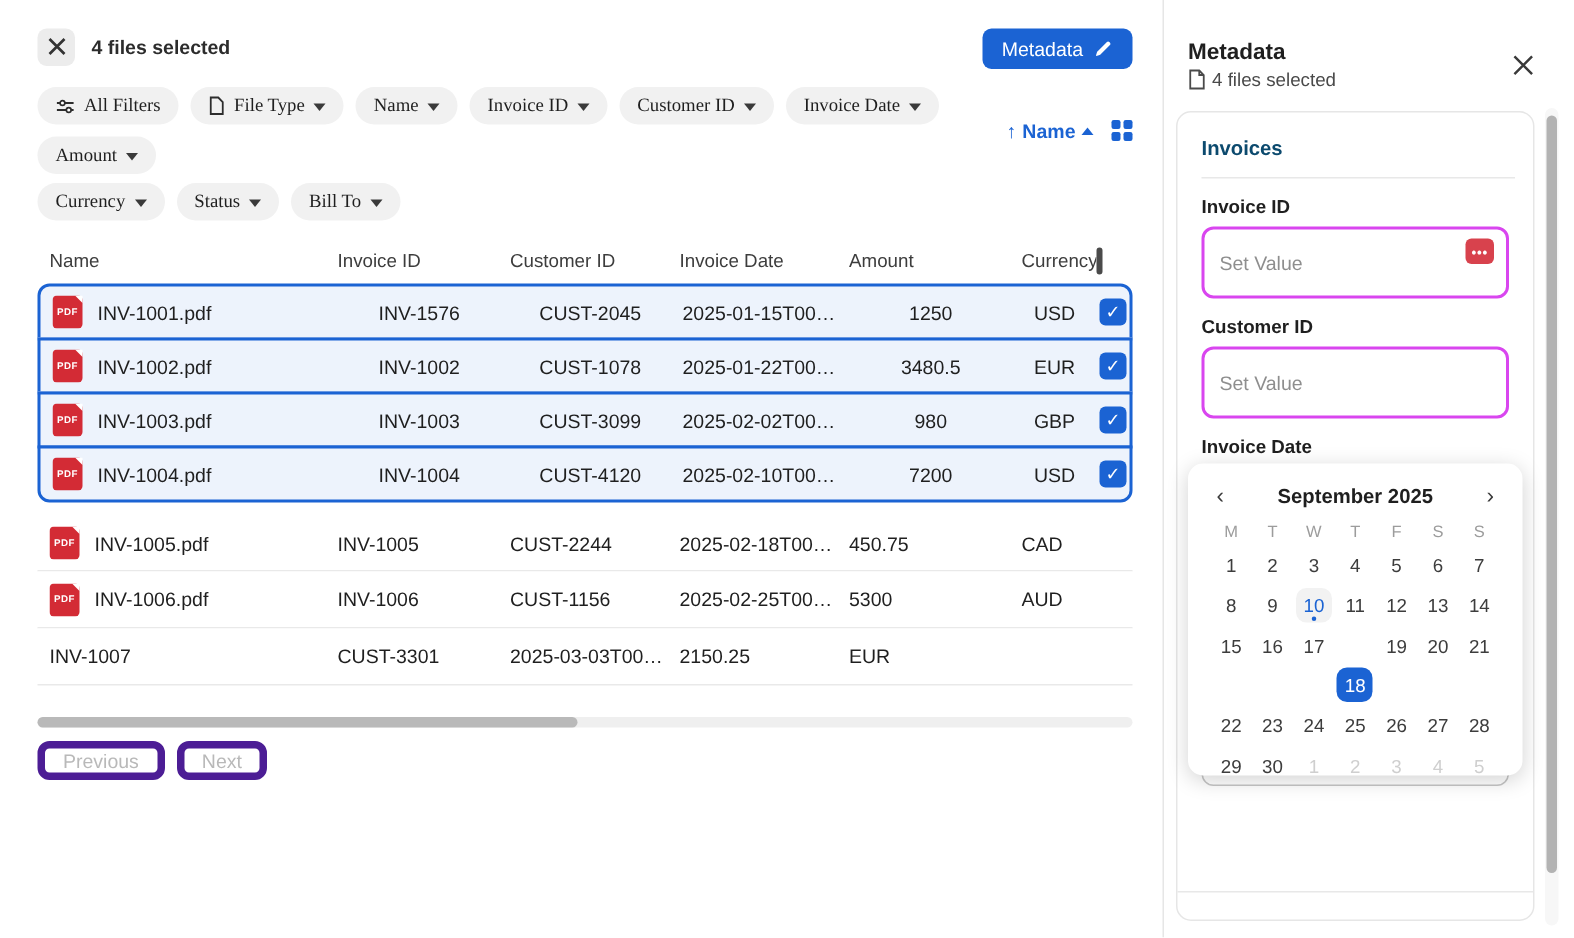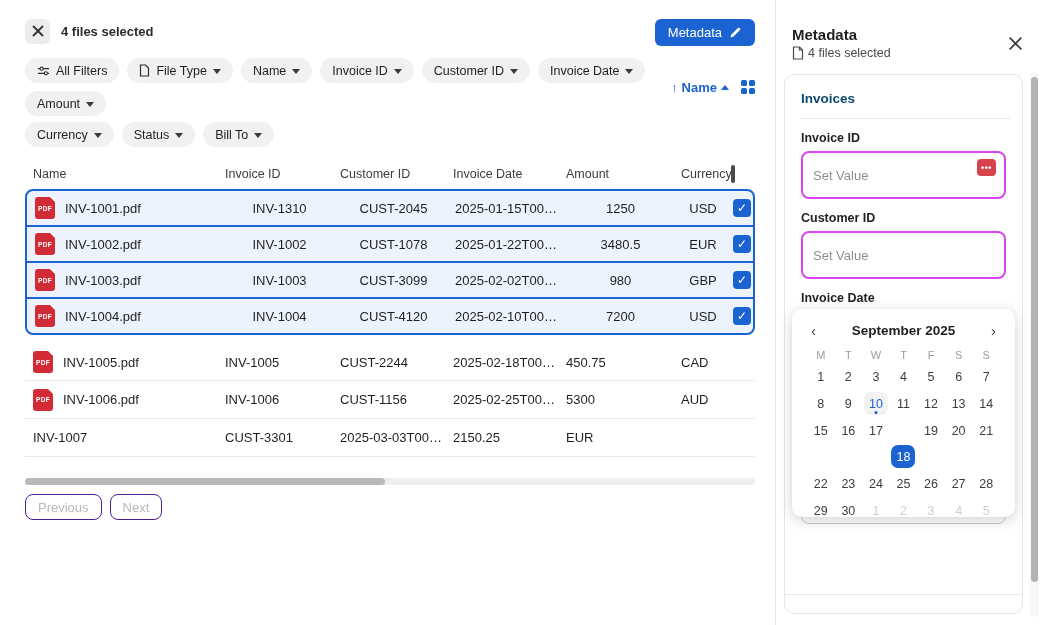--- a/index.html
+++ b/index.html
@@ -17,21 +17,21 @@
 
   .metadata-btn { position:absolute; top:19px; right:20px; height:27px; padding:0 13px;
     background:#1b63d3; color:#fff; border:none; border-radius:6px; font-size:13px;
     display:flex; align-items:center; gap:7px; cursor:pointer; font-family:inherit; }
 
   .filters-area { margin-top:14px; }
   .filter-line { display:flex; align-items:center; justify-content:space-between; }
   .chips { display:flex; gap:8px; flex-wrap:wrap; max-width:635px; }
   .chip { display:flex; align-items:center; gap:6px; height:25px; padding:0 12px;
     background:#f1f1f1; border:none; border-radius:13px; font-size:12.5px; color:#1f1f1f;
-    cursor:pointer; white-space:nowrap; font-family:Liberation Sans, sans-serif; }
+    cursor:pointer; white-space:nowrap; font-family:Liberation Serif, serif; }
   .chip .caret { width:0; height:0; border-left:4px solid transparent; border-right:4px solid transparent;
     border-top:5px solid #3a3a3a; margin-top:1px; }
   .row2 { margin-top:6px; }
 
   .sort-controls { display:flex; align-items:center; gap:12px; color:#1b63d3; font-size:13px; font-weight:bold; }
   .sort-label { display:flex; align-items:center; gap:4px; cursor:pointer; }
   .sort-caret { width:0; height:0; border-left:4px solid transparent; border-right:4px solid transparent;
     border-bottom:5px solid #1b63d3; margin-top:1px; }
   .grid-icon { display:grid; grid-template-columns:6px 6px; grid-template-rows:6px 6px; gap:2px; cursor:pointer; }
   .grid-icon span { background:#1b63d3; border-radius:1.5px; }
@@ -57,21 +57,21 @@
     border-top:5px solid #fff; border-left:5px solid transparent; }
   .pdf-icon b { color:#fff; font-size:6.5px; letter-spacing:.3px; }
 
   .row-check { width:18px; height:18px; background:#1b63d3; border-radius:4px; color:#fff;
     font-size:12px; display:flex; align-items:center; justify-content:center; cursor:pointer; }
 
   .hscroll { position:relative; margin-top:21px; height:7px; width:730px; background:#efefef; border-radius:4px; }
   .hscroll .thumb { position:absolute; left:0; top:0; height:7px; width:360px; background:#b9b9b9; border-radius:4px; cursor:pointer; }
 
   .pagination { display:flex; gap:8px; margin-top:9px; }
-  .page-btn { height:26px; padding:0 12px; background:#fff; border:1px solid #4c1d95; border-radius:8px;
+  .page-btn { height:26px; padding:0 12px; background:#fff; border:5px solid #4c1d95; border-radius:8px;
     color:#b9b9b9; font-size:13px; cursor:default; font-family:inherit; }
 
   
   .panel { position:absolute; left:775px; top:0; width:274px; height:625px; border-left:1px solid #e6e6e6; background:#fff; }
   .panel-header { position:relative; padding:26px 16px 0 16px; }
   .panel-title { font-size:15px; font-weight:bold; color:#1f1f1f; }
   .panel-sub { display:flex; align-items:center; gap:4px; margin-top:3px; font-size:12.5px; color:#4a4a4a; }
   .panel-close { position:absolute; top:36px; right:26px; background:none; border:none; font-size:17px;
     color:#3a3a3a; cursor:pointer; line-height:1; }
 
@@ -223,21 +223,21 @@
         <div><span class="hdr-check"></span></div>
       </div>
       <div id="table-body">
           <div class="tgrid trow selected first">
             <div class="cell name-cell">
               <span class="pdf-icon">
                 <b>PDF</b>
               </span>
               <span>INV-1001.pdf</span>
             </div>
-            <div class="cell">INV-1310</div>
+            <div class="cell">INV-1576</div>
             <div class="cell">CUST-2045</div>
             <div class="cell">2025-01-15T00:0...</div>
             <div class="cell">1250</div>
             <div class="cell">USD</div>
             <div>
               <span class="row-check">✓</span>
             </div>
           </div>
           <div class="tgrid trow selected">
             <div class="cell name-cell">

